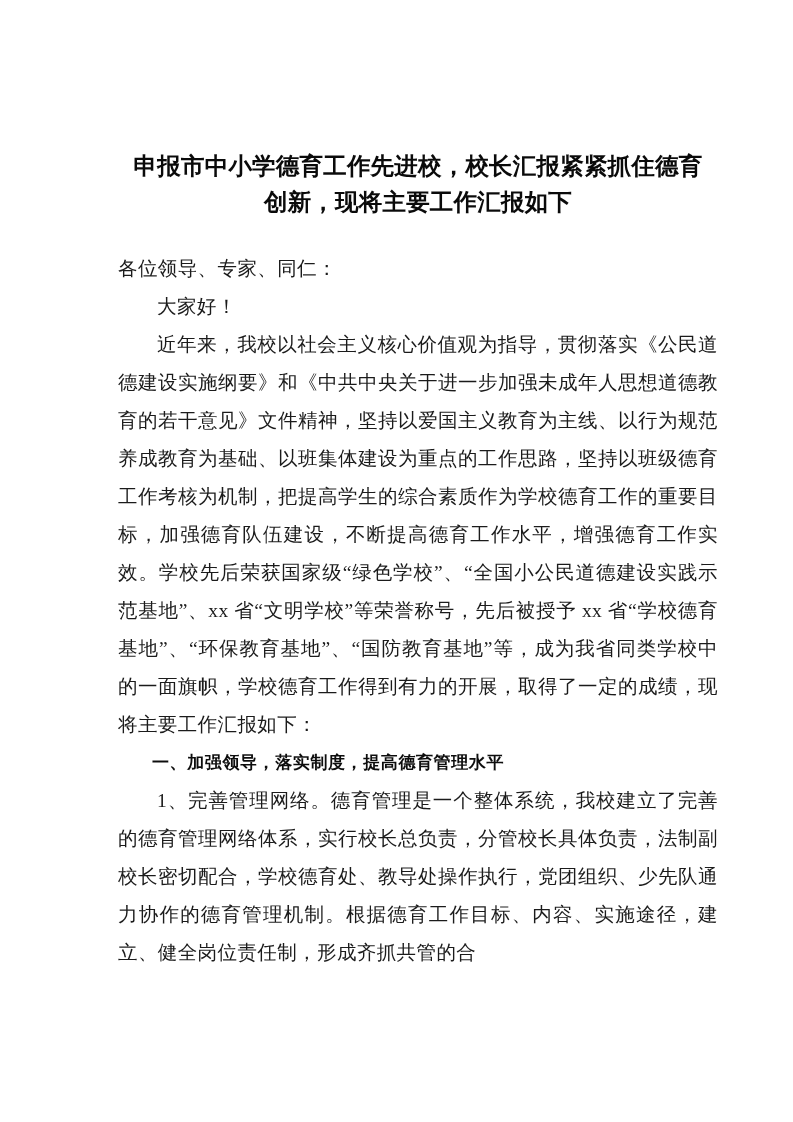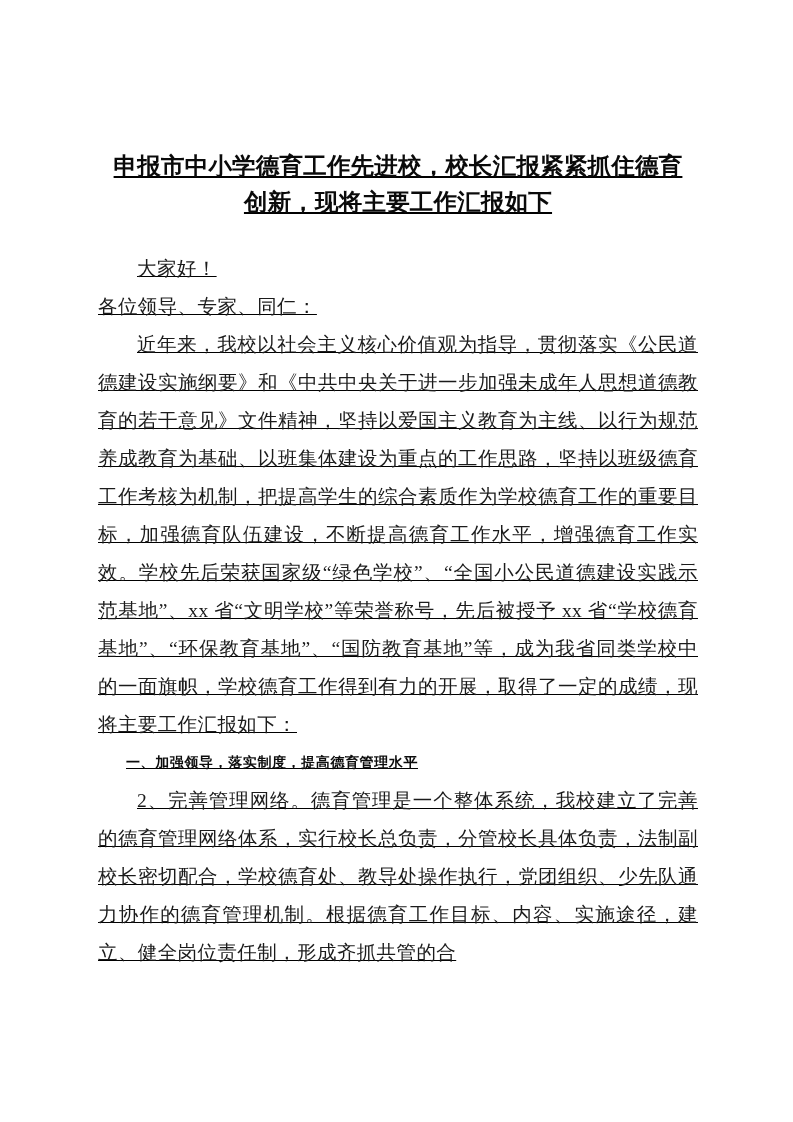--- a/index.html
+++ b/index.html
@@ -11,24 +11,23 @@
     position: relative;
     width: 793px;
     height: 1122px;
     background: #ffffff;
     margin: 0 auto;
     overflow: hidden;
     box-sizing: border-box;
   }
   .content {
     position: absolute;
-    left: 98px;
+    left: 118px;
     top: 148px;
     width: 600px;
-    text-decoration: underline;
   }
   .doc-title {
     font-family: "Liberation Sans", "DejaVu Sans", sans-serif;
     font-weight: bold;
     font-size: 23.5px;
     line-height: 36px;
     color: #0a0a0a;
     text-align: center;
     letter-spacing: 0.2px;
     margin: 0 0 0 0;
@@ -51,21 +50,21 @@
     font-weight: normal;
   }
   p.indent {
     text-indent: 2em;
   }
   p.no-indent {
     text-indent: 0;
   }
   p.section-heading {
     font-family: "Liberation Serif", "DejaVu Serif", serif;
-    font-size: 14px;
+    font-size: 17px;
     line-height: 38px;
     color: #0d0d0d;
     font-weight: bold;
     text-indent: 2em;
     margin: 0;
     text-align: left;
     letter-spacing: 0.6px;
   }
 </style>
 </head>
@@ -74,25 +73,25 @@
 <div class="page">
   <div class="content">
 
     <h1 class="doc-title">
       <span class="t-line">申报市中小学德育工作先进校，校长汇报紧紧抓住德育</span>
       <span class="t-line">创新，现将主要工作汇报如下</span>
     </h1>
 
     <div class="body-block">
 
+      <p class="para no-indent">各位领导、专家、同仁：</p>
+
       <p class="para indent">大家好！</p>
-
-      <p class="para no-indent">各位领导、专家、同仁：</p>
 
       <p class="para indent">近年来，我校以社会主义核心价值观为指导，贯彻落实《公民道德建设实施纲要》和《中共中央关于进一步加强未成年人思想道德教育的若干意见》文件精神，坚持以爱国主义教育为主线、以行为规范养成教育为基础、以班集体建设为重点的工作思路，坚持以班级德育工作考核为机制，把提高学生的综合素质作为学校德育工作的重要目标，加强德育队伍建设，不断提高德育工作水平，增强德育工作实效。学校先后荣获国家级“绿色学校”、“全国小公民道德建设实践示范基地”、xx 省“文明学校”等荣誉称号，先后被授予 xx 省“学校德育基地”、“环保教育基地”、“国防教育基地”等，成为我省同类学校中的一面旗帜，学校德育工作得到有力的开展，取得了一定的成绩，现将主要工作汇报如下：</p>
 
       <p class="section-heading">一、加强领导，落实制度，提高德育管理水平</p>
 
-      <p class="para indent">2、完善管理网络。德育管理是一个整体系统，我校建立了完善的德育管理网络体系，实行校长总负责，分管校长具体负责，法制副校长密切配合，学校德育处、教导处操作执行，党团组织、少先队通力协作的德育管理机制。根据德育工作目标、内容、实施途径，建立、健全岗位责任制，形成齐抓共管的合</p>
+      <p class="para indent">1、完善管理网络。德育管理是一个整体系统，我校建立了完善的德育管理网络体系，实行校长总负责，分管校长具体负责，法制副校长密切配合，学校德育处、教导处操作执行，党团组织、少先队通力协作的德育管理机制。根据德育工作目标、内容、实施途径，建立、健全岗位责任制，形成齐抓共管的合</p>
 
     </div>
   </div>
 </div>
 
 </body></html>

